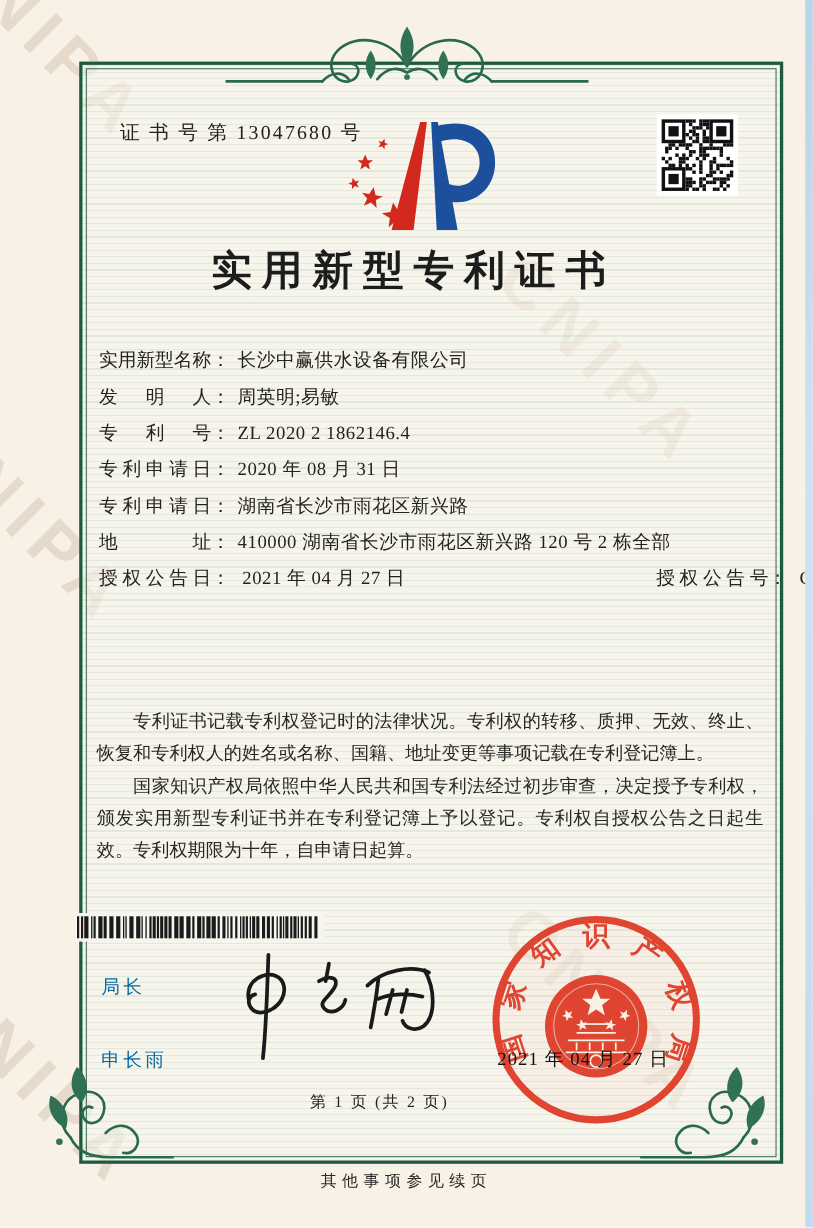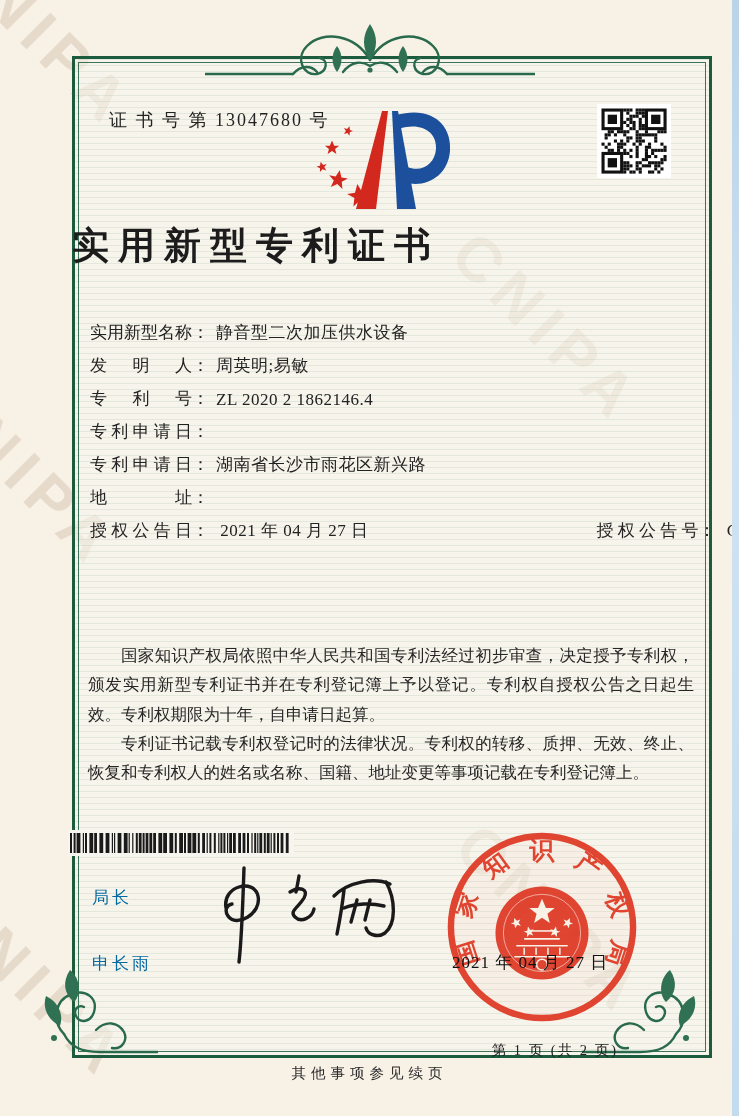--- a/index.html
+++ b/index.html
@@ -9,41 +9,41 @@
       font-weight:bold;font-size:62px;letter-spacing:10px;color:rgba(205,186,168,0.42);
       transform:rotate(45deg);white-space:nowrap;pointer-events:none;}
   .frame{position:absolute;z-index:2;left:72px;top:56px;width:634px;height:996px;
          border:3px solid #1d5b3f;background:
          repeating-linear-gradient(180deg, rgba(150,185,160,0.20) 0 1px, rgba(255,255,255,0) 1px 6px),
          rgba(246,246,238,0.55);}
   .frame::before{content:"";position:absolute;inset:3px;border:1px solid rgba(29,91,63,0.85);}
   .orn{position:absolute;z-index:3;}
   .content{position:absolute;inset:0;z-index:4;}
   .cert-no{position:absolute;left:92px;top:108px;font-size:18px;letter-spacing:2px;margin-left:17px;}
-  .title{position:absolute;left:72px;width:528px;top:221px;text-align:left;
-         font-size:37px;font-weight:bold;letter-spacing:9px;color:#1c1c1c;}
+  .title{position:absolute;left:72px;width:528px;top:221px;text-align:center;
+         font-size:37px;font-weight:bold;letter-spacing:9px;color:#1c1c1c;padding-left:40px;}
   .fields{position:absolute;left:90px;top:311px;width:606px;font-size:17px;}
-  .frow{height:33px;display:flex;align-items:flex-end;white-space:nowrap;}
+  .frow{height:33px;display:flex;align-items:center;white-space:nowrap;}
   .flabel{display:inline-block;width:102px;text-align:justify;text-align-last:justify;}
   .fcolon{display:inline-block;margin-right:7px;}
   .fvalue{letter-spacing:0.5px;}
   .fpair2{margin-left:228px;}
   .paras{position:absolute;left:88px;top:641px;width:606px;font-size:16.5px;line-height:1.78;
          text-align:justify;color:#262626;}
   .paras p{margin:0;text-indent:2em;}
   .barcode-wrap{position:absolute;left:68px;top:830px;width:226px;height:26px;background:#f6f5ee;}
   .signer{position:absolute;left:92px;font-family:"Liberation Sans","DejaVu Sans",sans-serif;
           font-size:17px;letter-spacing:3px;color:#0369a1;}
   .signer.t1{top:886px;}
   .signer.t2{top:952px;}
   .sig{position:absolute;left:196px;top:856px;}
   .seal{position:absolute;left:443px;top:828px;z-index:5;opacity:0.93;}
   .seal-date{position:absolute;left:452px;top:951px;z-index:6;font-size:17px;
              letter-spacing:1px;color:#111;white-space:nowrap;}
-  .page-info{position:absolute;left:72px;width:546px;top:1041px;text-align:right;
+  .page-info{position:absolute;left:72px;width:546px;top:992px;text-align:center;
              font-size:14.5px;letter-spacing:2px;}
   .cont-note{position:absolute;left:0;width:739px;top:1064px;text-align:center;
              font-size:14.5px;letter-spacing:5px;color:#2a2a2a;}
   .scan-edge{position:absolute;right:0;top:0;width:7px;height:100%;z-index:7;
              background:linear-gradient(180deg,#b9d3e8,#cfe2f1 40%,#c3dbee);}
   svg text.sealch{font-family:"Liberation Serif","DejaVu Serif",serif;font-weight:bold;
                   font-size:25px;fill:#de3823;}
 </style>
 </head>
 <body>
@@ -270,60 +270,62 @@
         <rect x="7.6" y="51" width="15.5" height="15.5" fill="#fff"></rect>
         <rect x="10.7" y="54.1" width="9.3" height="9.3" fill="#111"></rect>
       </svg>
 
     <div class="title">实用新型专利证书</div>
 
     <div class="fields">
       <div class="frow">
         <span class="flabel">实用新型名称</span>
           <span class="fcolon">：</span>
-        <span class="fvalue">静音型二次加压供水设备</span>
+        <span class="fvalue">长沙中赢供水设备有限公司</span>
       </div>
       <div class="frow">
         <span class="flabel">发明人</span>
           <span class="fcolon">：</span>
         <span class="fvalue">周英明;易敏</span>
       </div>
       <div class="frow">
         <span class="flabel">专利号</span>
           <span class="fcolon">：</span>
         <span class="fvalue">ZL 2020 2 1862146.4</span>
       </div>
       <div class="frow">
         <span class="flabel">专利申请日</span>
           <span class="fcolon">：</span>
+        <span class="fvalue">2020 年 08 月 31 日</span>
       </div>
       <div class="frow">
         <span class="flabel">专利申请日</span>
           <span class="fcolon">：</span>
         <span class="fvalue">湖南省长沙市雨花区新兴路</span>
       </div>
       <div class="frow">
         <span class="flabel">地址</span>
           <span class="fcolon">：</span>
+        <span class="fvalue">410000 湖南省长沙市雨花区新兴路 120 号 2 栋全部</span>
       </div>
       <div class="frow">
         <span style="white-space:nowrap;">
           <span class="flabel">授权公告日</span><span class="fcolon">：</span>
           <span class="fvalue">2021 年 04 月 27 日</span>
         </span>
         <span class="fpair2" style="white-space:nowrap;">
           <span class="flabel">授权公告号</span><span class="fcolon">：</span>
           <span class="fvalue">CN 213062180 U</span>
         </span>
       </div>
     </div>
 
     <div class="paras">
+      <p>专利证书记载专利权登记时的法律状况。专利权的转移、质押、无效、终止、恢复和专利权人的姓名或名称、国籍、地址变更等事项记载在专利登记簿上。</p>
       <p>国家知识产权局依照中华人民共和国专利法经过初步审查，决定授予专利权，颁发实用新型专利证书并在专利登记簿上予以登记。专利权自授权公告之日起生效。专利权期限为十年，自申请日起算。</p>
-      <p>专利证书记载专利权登记时的法律状况。专利权的转移、质押、无效、终止、恢复和专利权人的姓名或名称、国籍、地址变更等事项记载在专利登记簿上。</p>
     </div>
 
     <div class="barcode-wrap">
       <svg id="barcode" width="226" height="26" viewBox="0 0 226 26">
           <rect x="2" y="3" width="2" height="20" fill="#1a1a1a"></rect>
           <rect x="5.6" y="3" width="2" height="20" fill="#1a1a1a"></rect>
           <rect x="8.6" y="3" width="3.8" height="20" fill="#1a1a1a"></rect>
           <rect x="14.799999999999999" y="3" width="1.2" height="20" fill="#1a1a1a"></rect>
           <rect x="17" y="3" width="2" height="20" fill="#1a1a1a"></rect>
           <rect x="21.4" y="3" width="3.8" height="20" fill="#1a1a1a"></rect>

